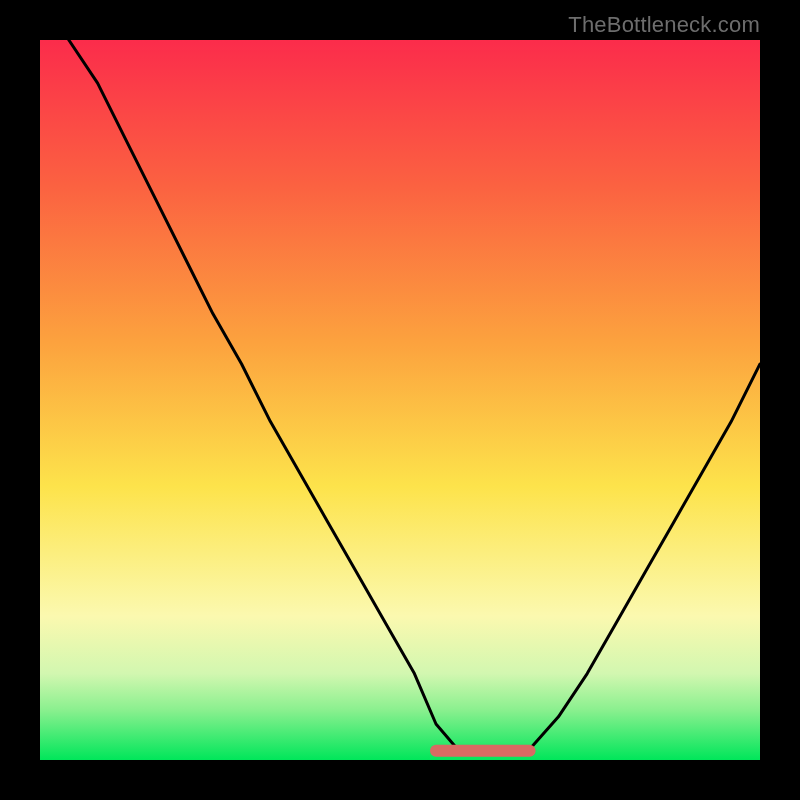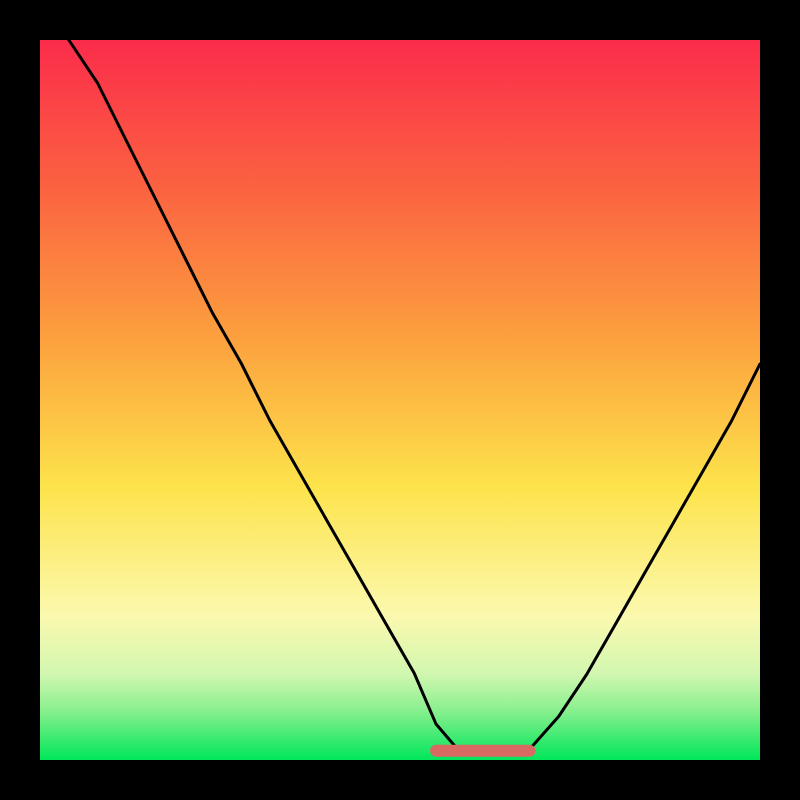--- a/index.html
+++ b/index.html
@@ -45,20 +45,21 @@
     font-size: 22px;
     letter-spacing: 0.2px;
     font-weight: 400;
   }
 </style>
 </head>
 <body>
 
 <div class="frame">
 
+  <div class="watermark">TheBottleneck.com</div>
 
   <div class="plot">
     <svg class="gradient" viewBox="0 0 720 720" preserveAspectRatio="none">
       <defs>
         <linearGradient id="bg" x1="0" y1="0" x2="0" y2="1">
           <stop offset="0%" stop-color="#fb2c4b"></stop>
           <stop offset="20%" stop-color="#fb6141"></stop>
           <stop offset="42%" stop-color="#fca23e"></stop>
           <stop offset="62%" stop-color="#fde34b"></stop>
           <stop offset="80%" stop-color="#fbf9af"></stop>

